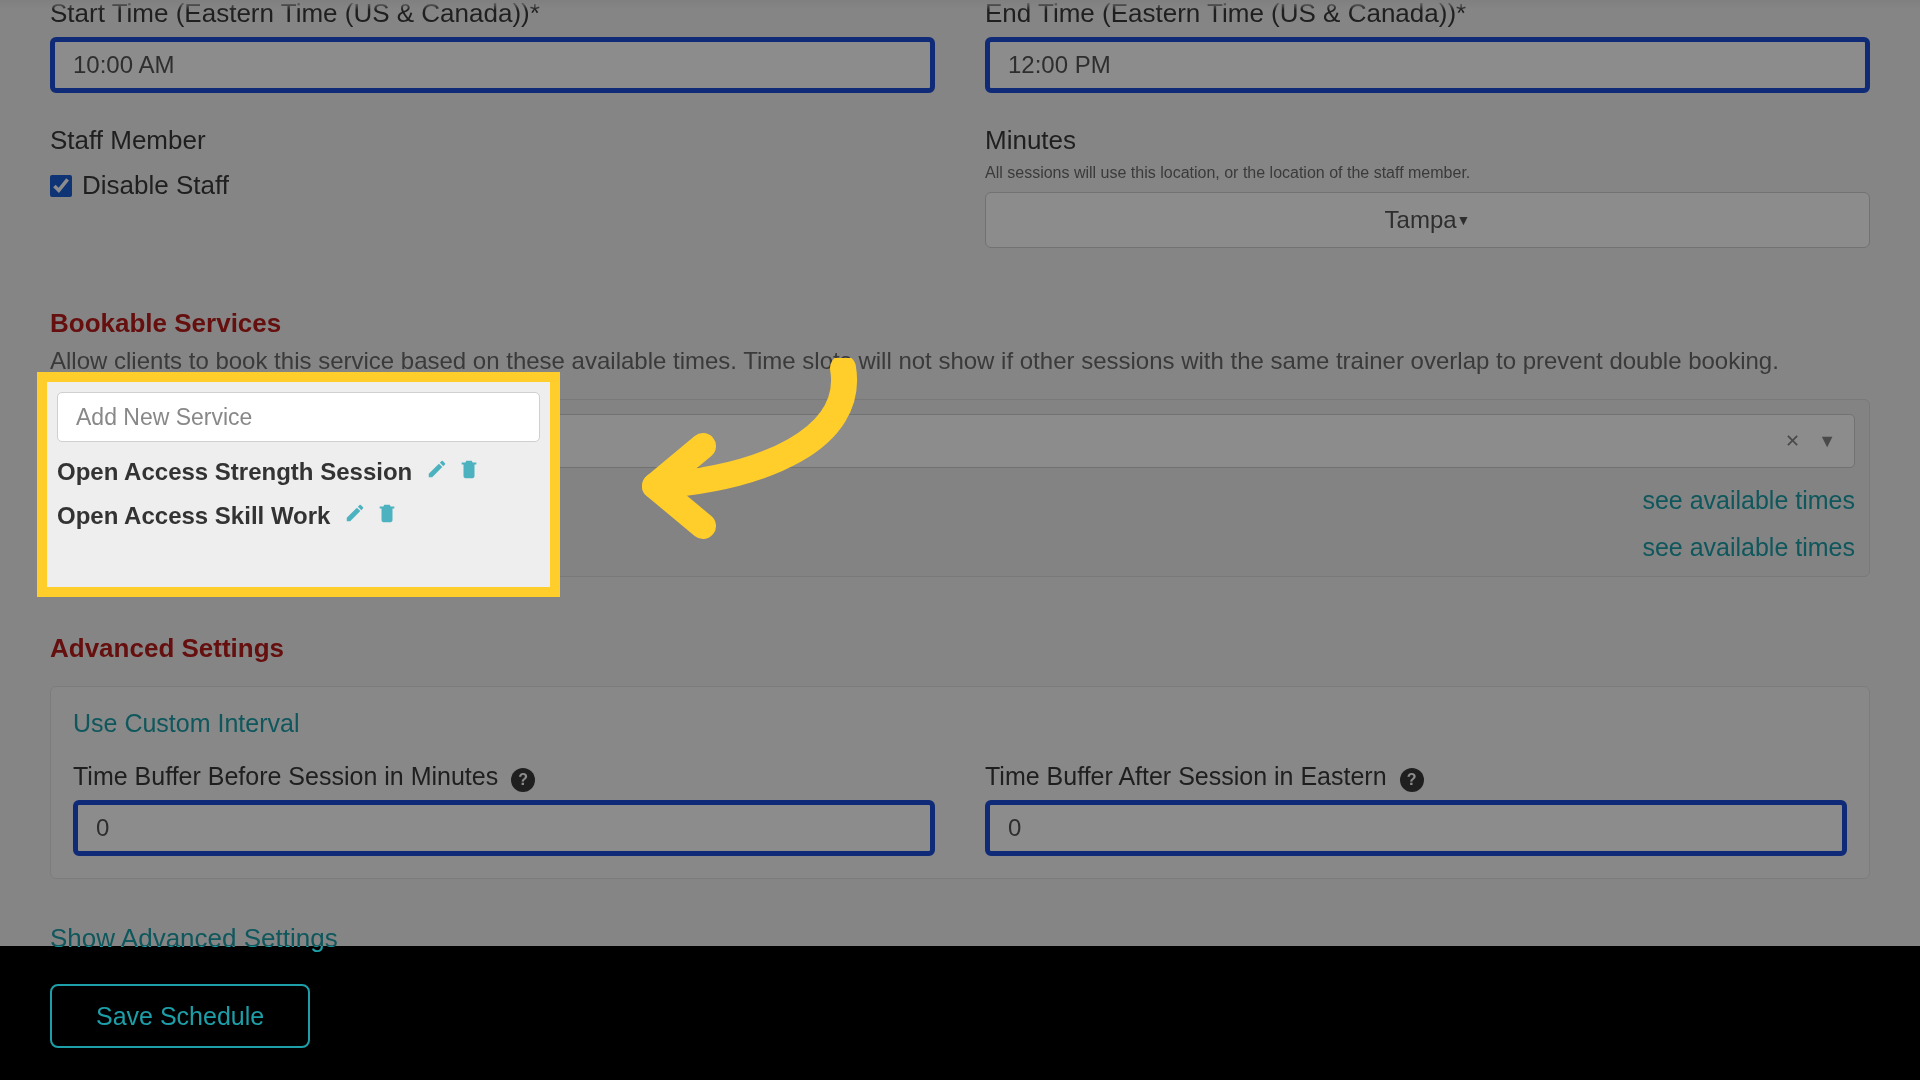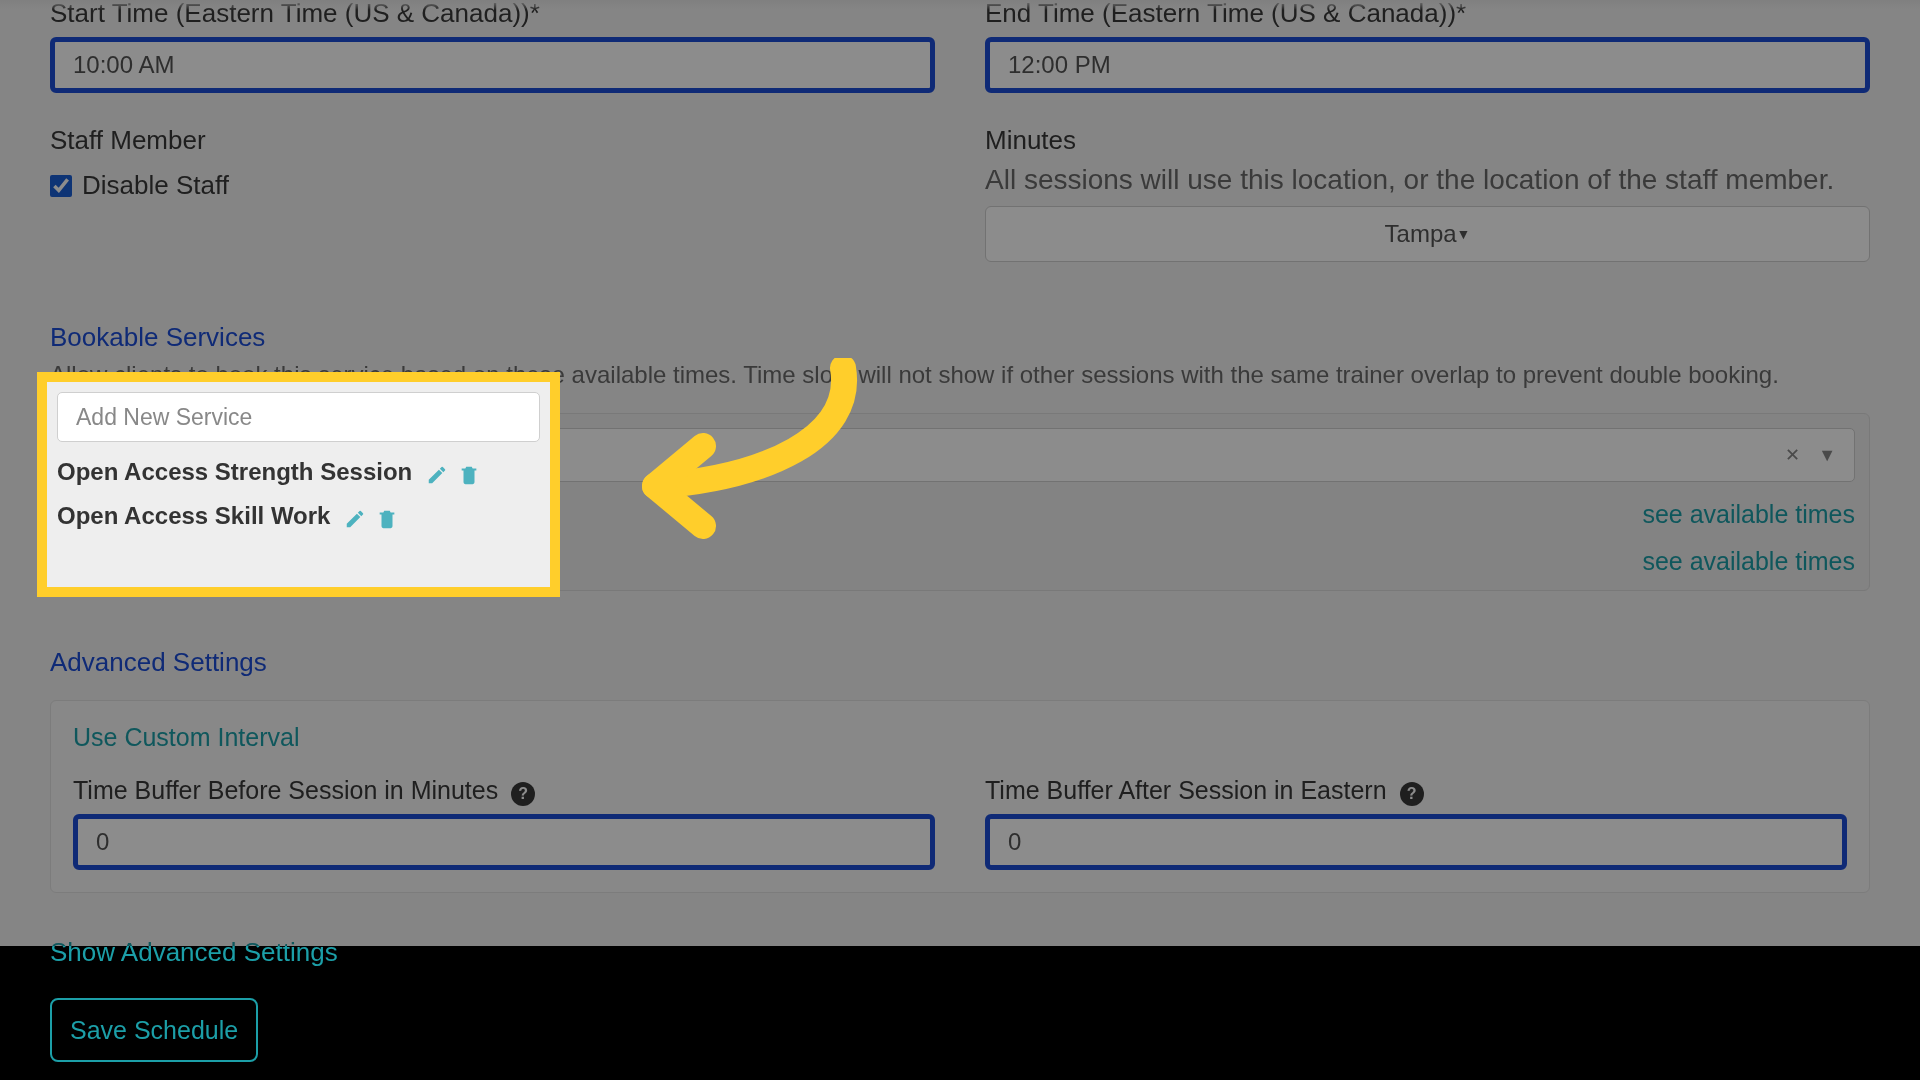--- a/index.html
+++ b/index.html
@@ -36,21 +36,21 @@
   .col { flex: 1 1 0; min-width: 0; }
 
   .label-lg {
     font-size: 26px;
     color: #3a3a3a;
     margin-bottom: 8px;
     margin-top: 6px;
   }
 
   .caption {
-    font-size: 28px;
+    font-size: 16px;
     color: #6b6b6b;
     margin-bottom: 10px;
   }
 
   .input-lg {
     width: 100%;
     height: 56px;
     border: 5px solid #1d4ed8;
     border-radius: 6px;
     background: #fff;
@@ -82,22 +82,22 @@
     margin-top: 6px;
   }
   .checkbox input {
     width: 22px; height: 22px;
     accent-color: #1b5fd6;
     margin-right: 10px;
   }
 
   h3.section {
     font-size: 26px;
-    font-weight: 400;
-    color: #1d4ed8;
+    font-weight: 700;
+    color: #b91c1c;
     margin-top: 60px;
   }
 
   .section-sub {
     font-size: 24px;
     color: #6b6b6b;
     margin-top: 8px;
   }
 
   .services-panel {
@@ -124,21 +124,21 @@
   .add-service .right-icons { display:flex; gap:18px; align-items:center; color:#888; font-size:18px;}
 
   .service-row {
     display: flex;
     align-items: center;
     justify-content: space-between;
     margin-top: 18px;
   }
   .service-row .left {
     display: flex;
-    align-items: flex-end;
+    align-items: flex-start;
     gap: 14px;
     font-size: 25px;
     font-weight: 700;
     color: #333;
   }
   .service-row .icons { display: inline-flex; gap: 10px; }
   .service-row .icons svg { width: 22px; height: 22px; }
 
   .link-teal {
     color: #1c9fa8;
@@ -175,21 +175,21 @@
     color: #1c9fa8;
     font-size: 26px;
   }
 
   .save-btn {
     margin-top: 30px;
     display: inline-flex;
     align-items: center;
     justify-content: center;
     height: 64px;
-    padding: 0 18px;
+    padding: 0 44px;
     border: 2px solid #1c9fa8;
     border-radius: 8px;
     color: #1c9fa8;
     font-size: 25px;
     background: transparent;
   }
 
   
   .highlight {
     position: absolute;

